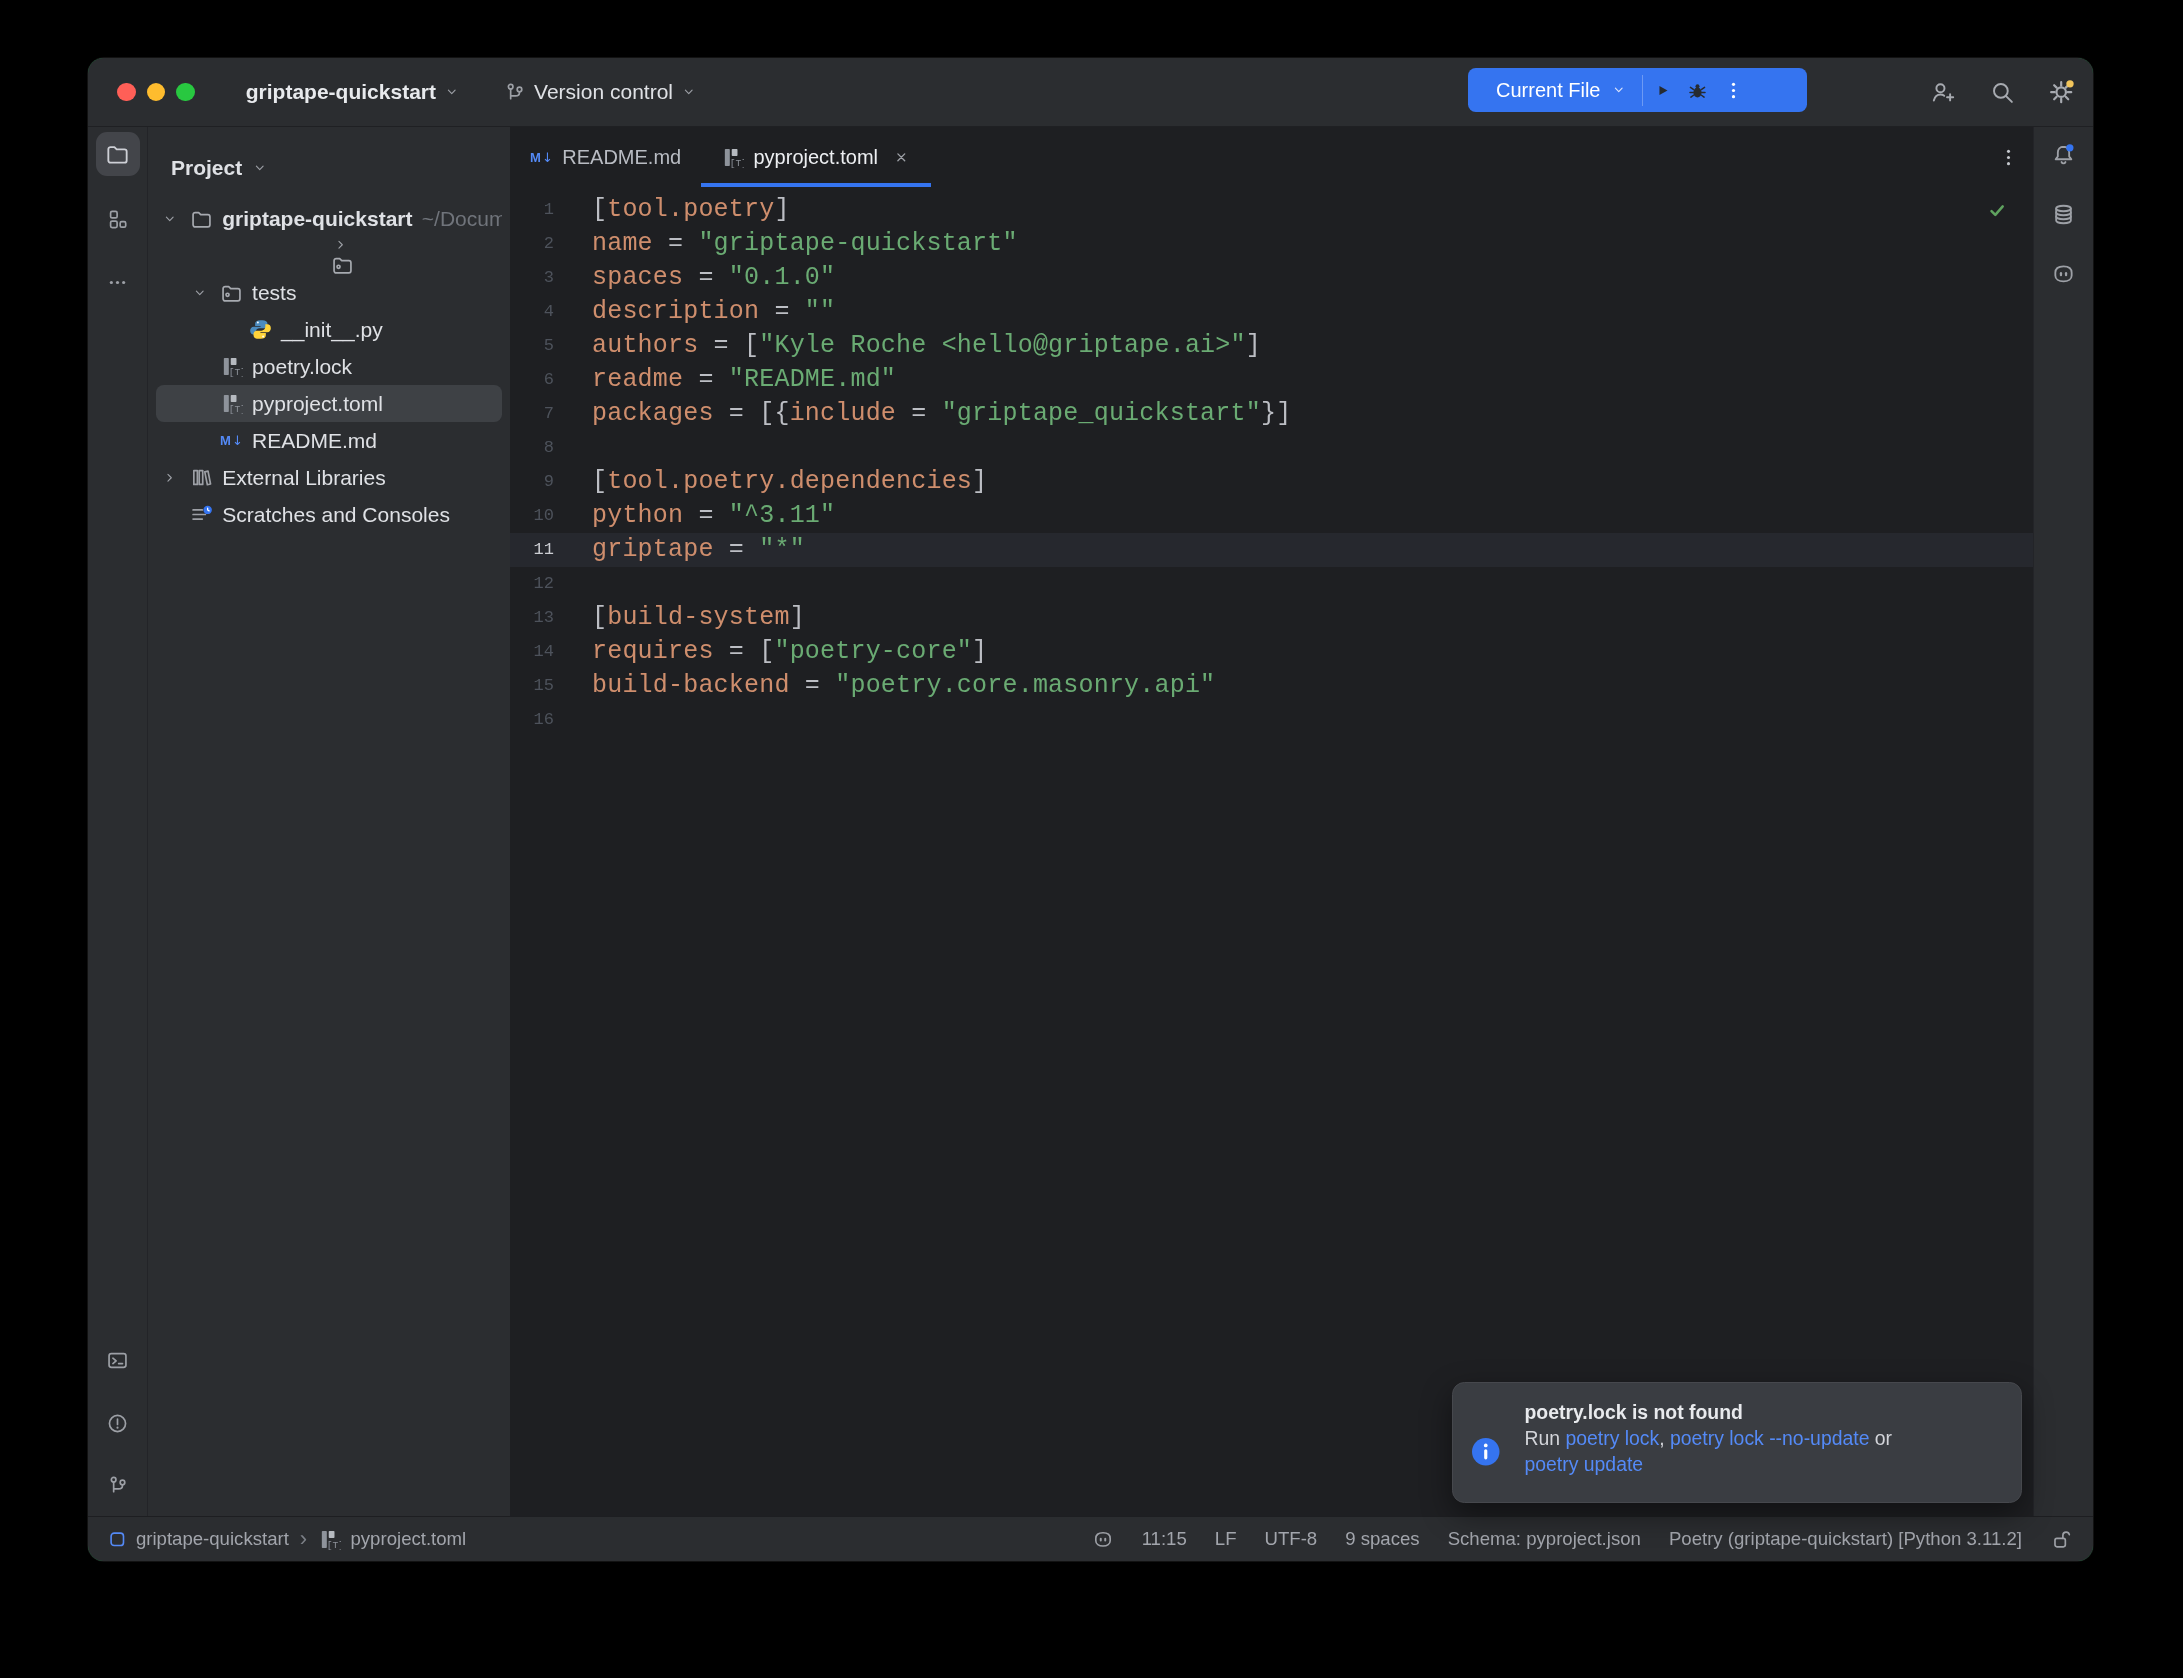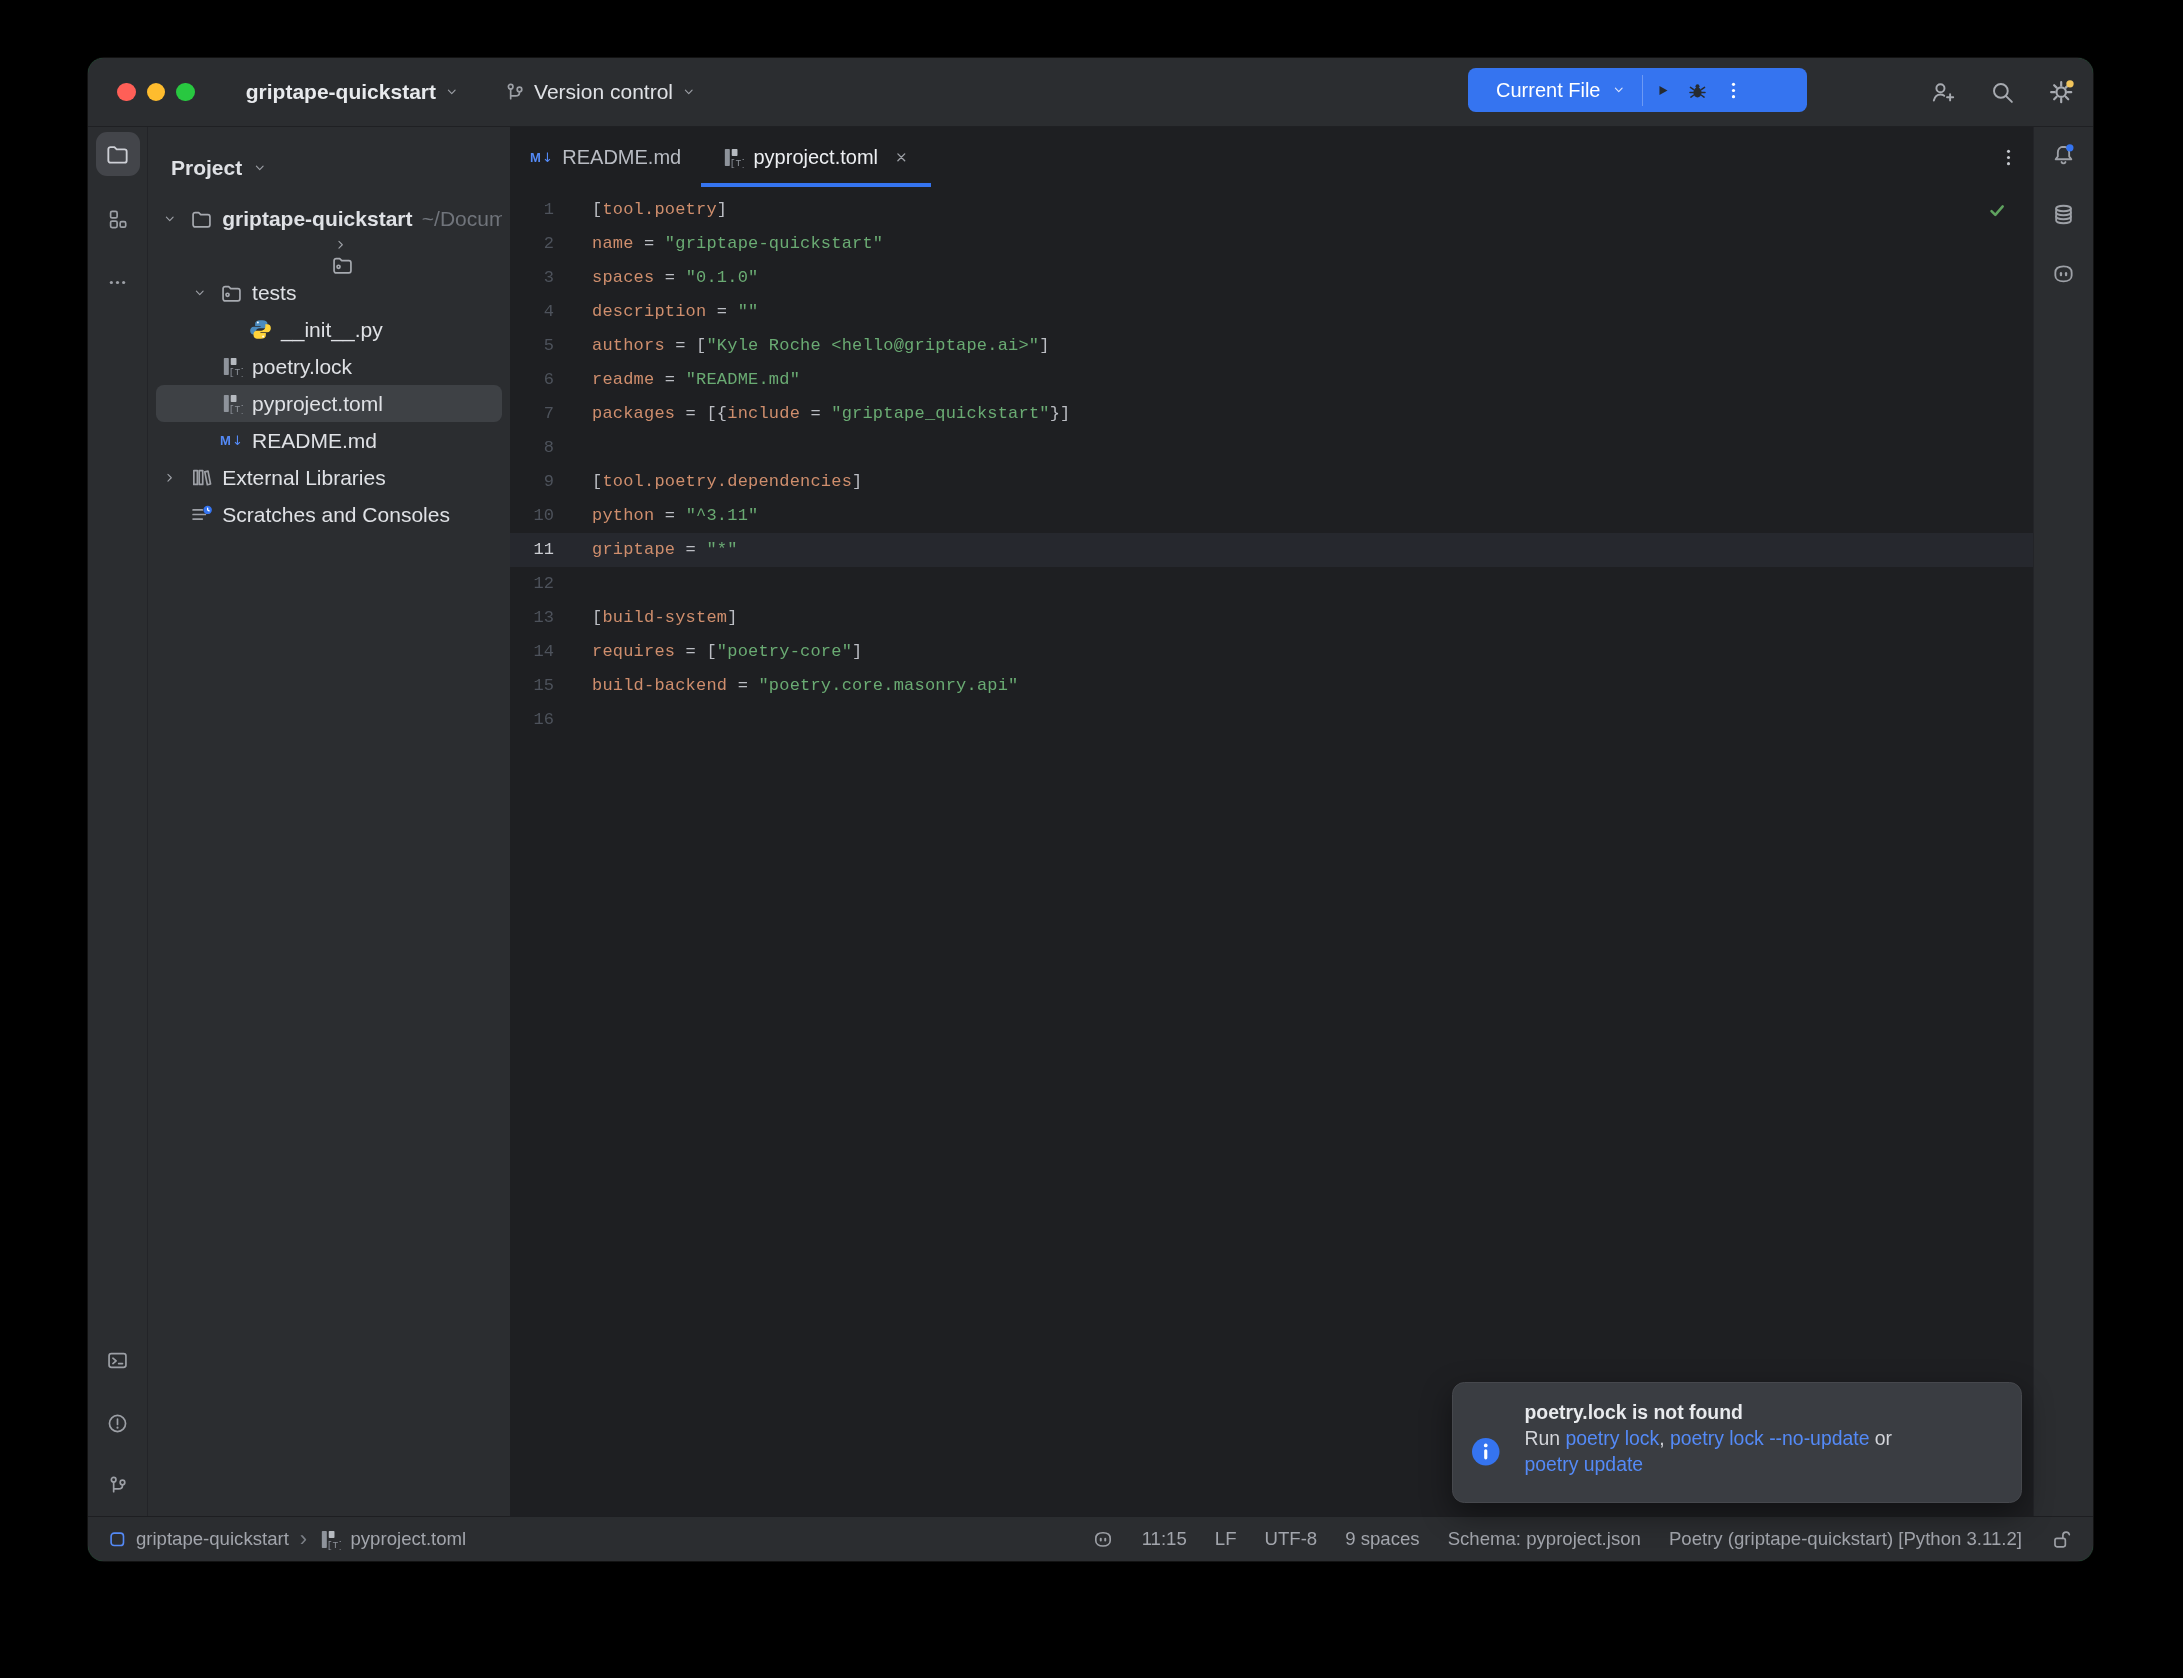--- a/index.html
+++ b/index.html
@@ -43,21 +43,21 @@
   .tab.active{color:#edeff2;}
   .tab.active:after{content:"";position:absolute;left:0;right:0;bottom:0;height:3.9px;background:#3574F0;}
   .tab .tab-close{margin-left:4.7px;}
   .tab-kebab{position:absolute;right:14px;top:0;height:100%;display:flex;align-items:center;}
   .editor{position:absolute;left:0;right:0;top:61px;bottom:0;padding-top:4.7px;}
   .editor-check{position:absolute;right:26.4px;top:11px;}
   .code-line{display:flex;align-items:center;height:34px;}
   .code-line.current{background:#26282e;}
   .ln{width:44px;flex:none;text-align:right;font-family:"Liberation Mono",monospace;font-size:17px;color:#4d525b;}
   .code-line.current .ln{color:#ccced3;}
-  .ct{padding-left:38px;white-space:pre;font-family:"Liberation Mono",monospace;font-size:17px;letter-spacing:0.2px;}
+  .ct{padding-left:38px;white-space:pre;font-family:"Liberation Mono",monospace;font-size:25px;letter-spacing:0.2px;}
   .seg-k{color:#CF8E6D}.seg-s{color:#6AAB73}.seg-p{color:#BCBEC4}
   
   .rstrip{position:absolute;right:0;top:69px;width:59px;bottom:44px;background:#2b2d30;border-left:0.8px solid #232428;
     display:flex;flex-direction:column;align-items:center;padding-top:15.5px;gap:34px;}
   
   .statusbar{position:absolute;left:0;right:0;bottom:0;height:44px;background:#2b2d30;border-top:0.8px solid #1d1e21;
     display:flex;align-items:center;padding:0 20px;color:#a2a5ac;font-size:18.6px;}
   .crumbs{display:flex;align-items:center;gap:11px;}
   .crumb-sep{color:#7b7f86;font-size:22px;}
   .sb-right{margin-left:auto;display:flex;align-items:center;gap:28px;}

